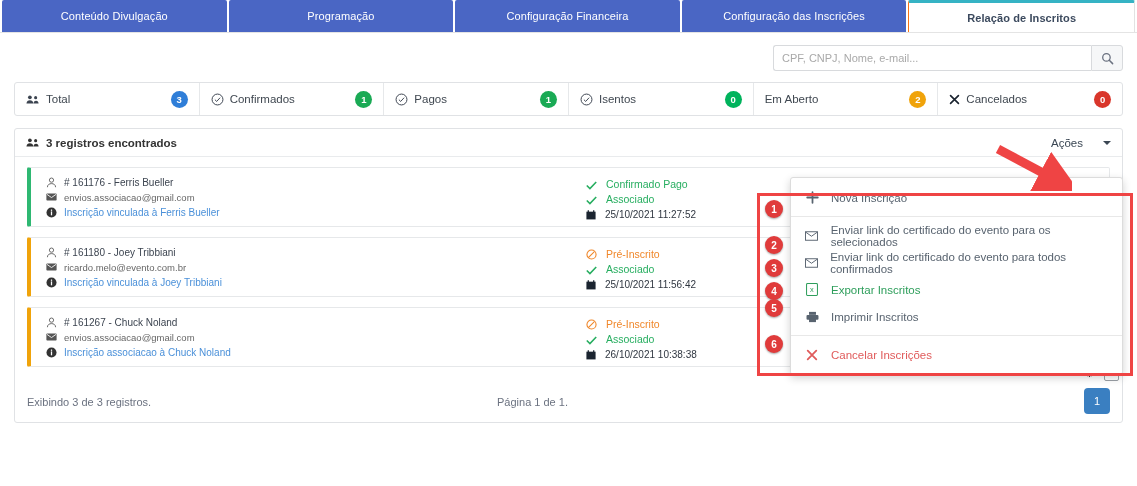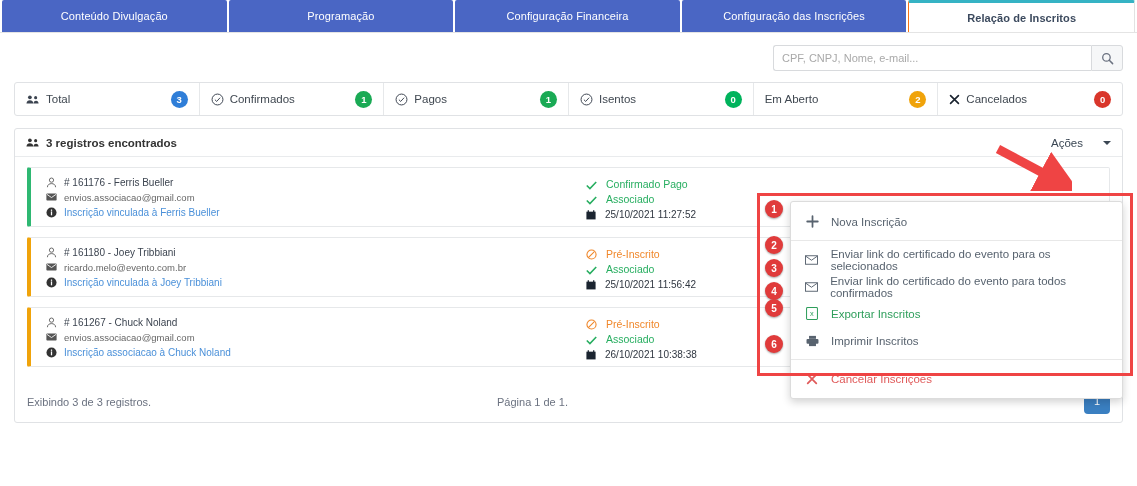--- a/index.html
+++ b/index.html
@@ -168,21 +168,21 @@
     cursor:pointer;
   }
 
   
   .gearbox { position:absolute; right:18px; top:333px; display:flex; align-items:center; gap:8px; z-index:5;}
   .chk { width:15px;height:15px;border:1px solid #9aa0a6; border-radius:2px; background:#fff; cursor:pointer;}
 
   
   .dropdown {
     position:absolute;
-    left:790px; top:168px;
+    left:790px; top:144px;
     width:333px;
     background:#fff;
     border:1px solid #dcdcdc;
     border-radius:3px;
     box-shadow:0 3px 9px rgba(0,0,0,.18);
     z-index:20;
     padding:6px 0;
   }
   .dd-item {
     display:flex; align-items:center;

